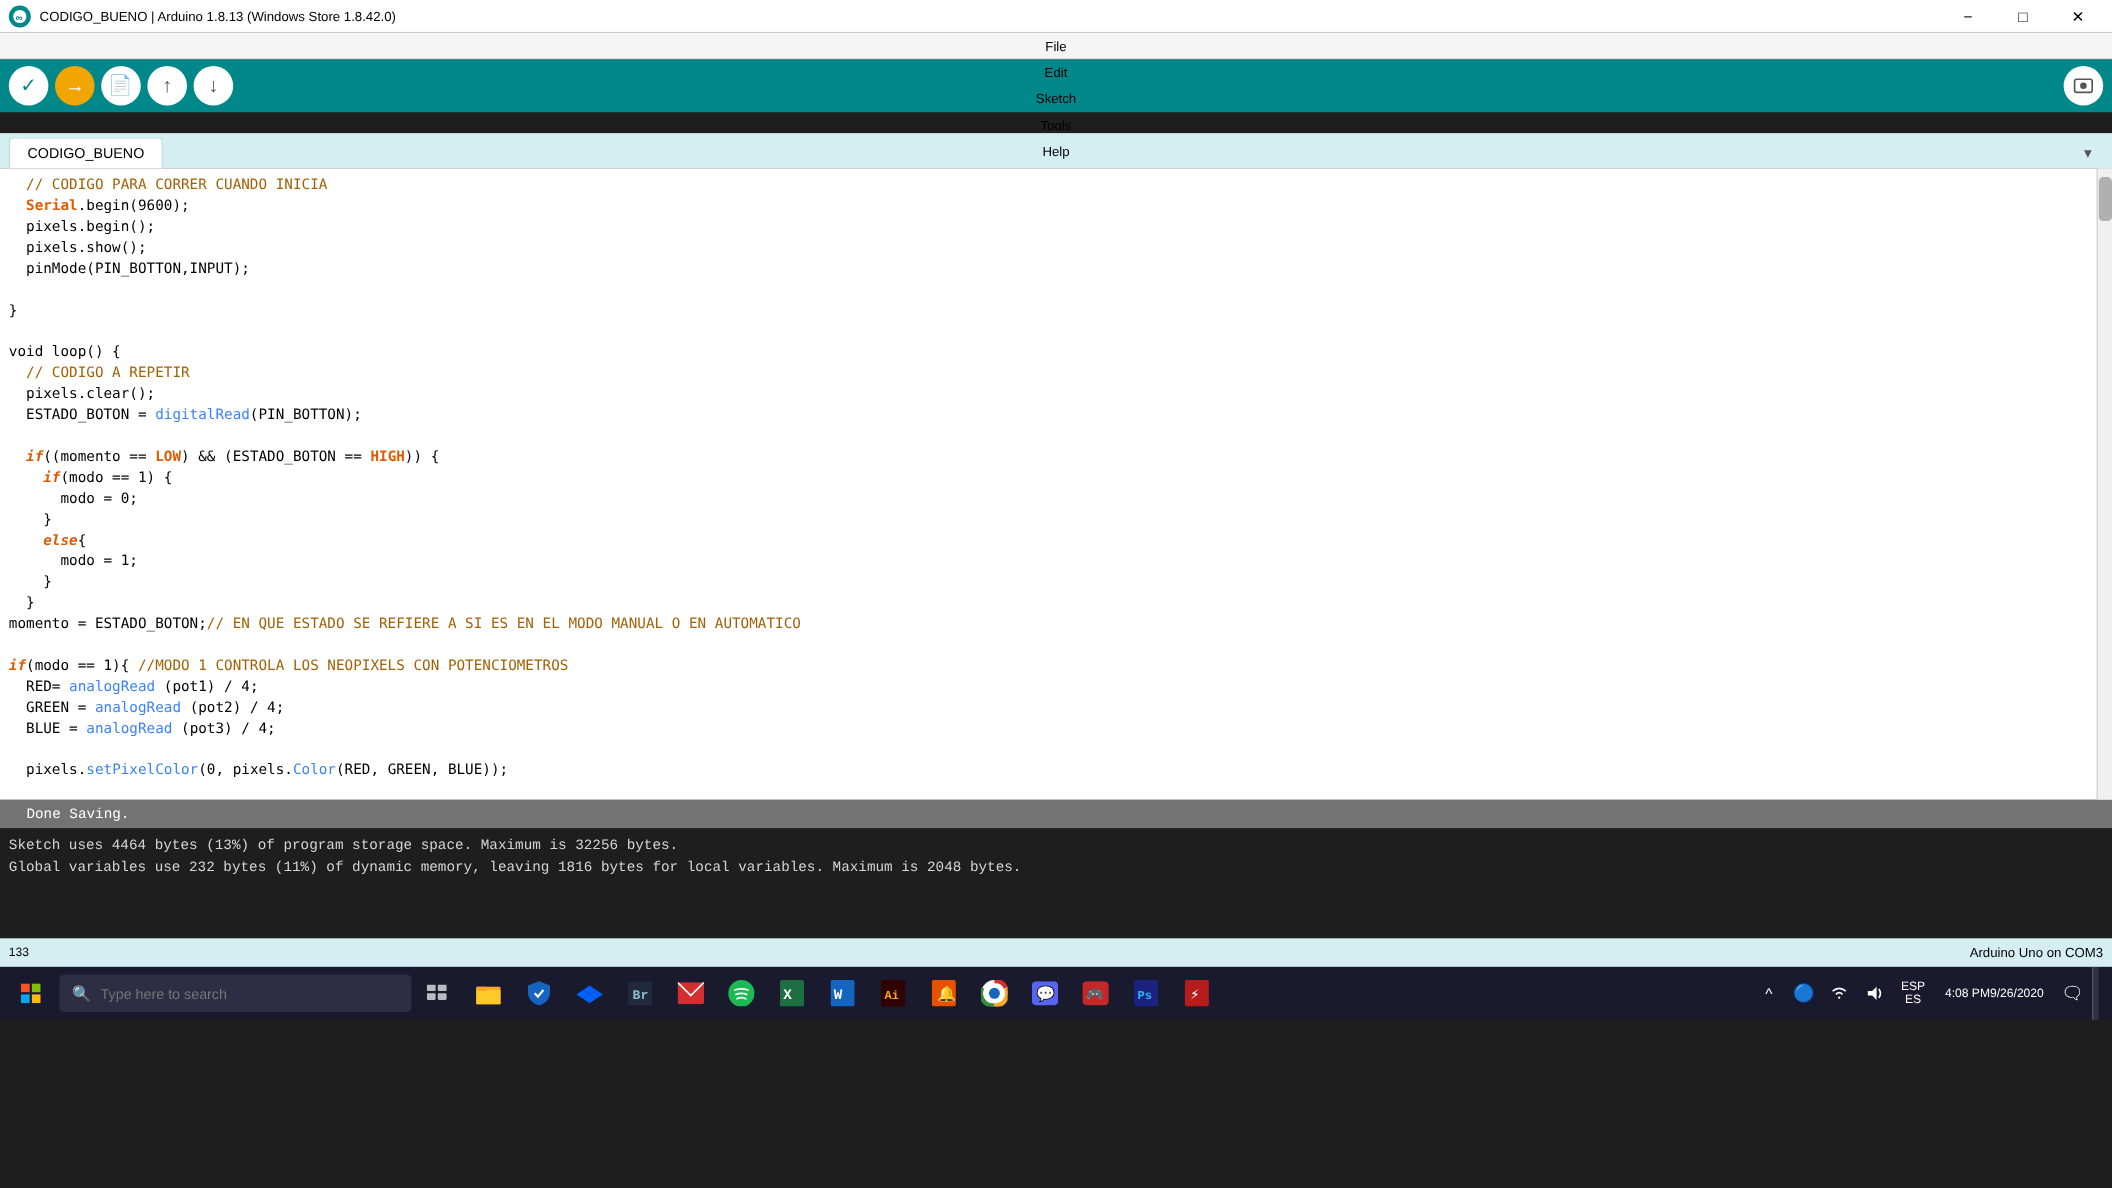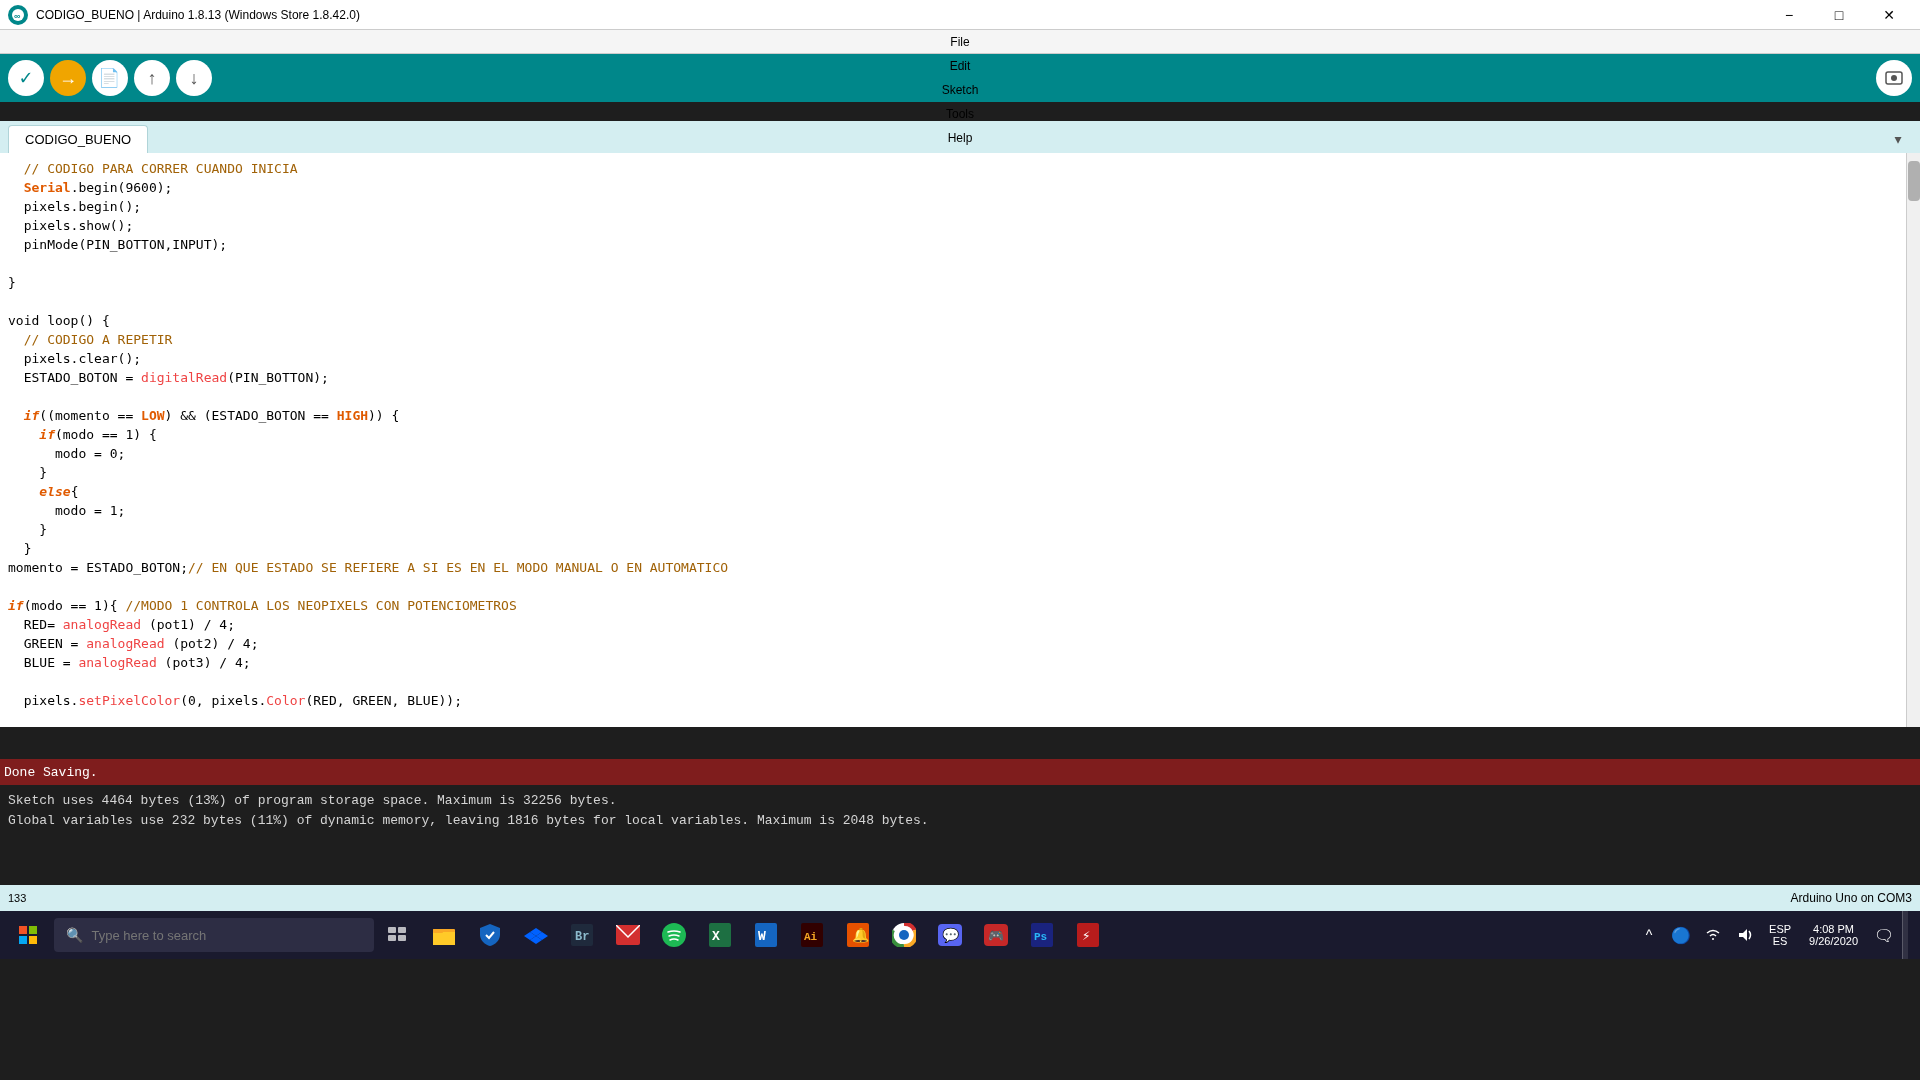--- a/index.html
+++ b/index.html
@@ -179,25 +179,24 @@
       border-radius: 4px;
       position: absolute;
       top: 8px;
       left: 1px;
     }
 
     
     #status-bar {
       width: 100%;
       height: 26px;
-      background: #7f1d1d;
-      display: flex;
-      align-items: center;
-      padding: 0 4px;
-      margin-top: 32px;
+      background: #737373;
+      display: flex;
+      align-items: center;
+      padding: 0 24px;
     }
     #status-text {
       font-size: 13px;
       color: #ffffff;
       font-family: 'Courier New', monospace;
     }
 
     
     #console-area {
       width: 100%;
@@ -324,21 +323,21 @@
       align-items: center;
       justify-content: center;
       cursor: pointer;
       color: #fff;
       font-size: 14px;
       border-radius: 4px;
     }
 
     #clock-area {
       display: flex;
-      flex-direction: column;
+      flex-direction: row;
       align-items: center;
       justify-content: center;
       color: #fff;
       font-size: 11px;
       cursor: pointer;
       padding: 0 8px;
       height: 48px;
     }
 
     #lang-area {
@@ -349,21 +348,21 @@
       color: #fff;
       font-size: 11px;
       cursor: pointer;
       padding: 0 6px;
       height: 48px;
     }
 
     
     .code-comment { color: #a16207; }
     .code-keyword { color: #e05a00; font-weight: bold; font-style: italic; }
-    .code-function { color: #ef4444; margin-top: 33px; }
+    .code-function { color: #3b82f6; margin-top: 33px; }
     .code-normal { color: #000000; }
     .code-highlight { color: #e05a00; font-weight: bold; }
 
     pre { white-space: pre; }
 
     
     #show-desktop {
       width: 6px;
       height: 48px;
       background: rgba(255,255,255,0.1);

